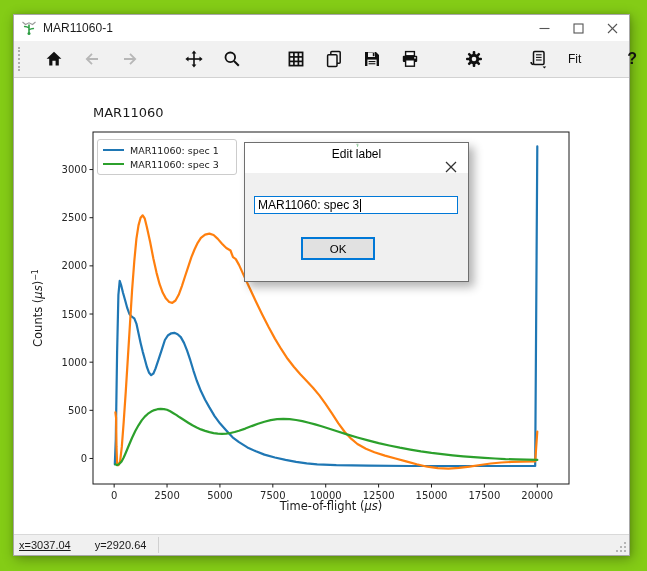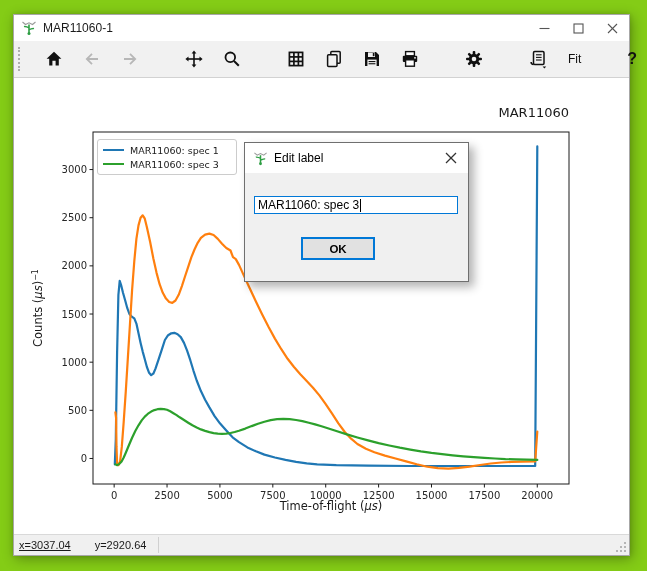--- a/index.html
+++ b/index.html
@@ -24,52 +24,52 @@
             display:flex; align-items:center; flex:0 0 auto;gap:20px; }
   .tb-handle{ width:5px; height:24px; margin:0 5px 0 4px; border-left:2px dotted #aeaeae; }
   .tb-btn{ width:30px; height:30px; border:none; background:transparent; display:flex;
            align-items:center; justify-content:center; padding:0; }
   .tb-sep{ width:1px; height:24px; background:#c9c9c9; margin:0 3px; }
   .tb-text{ font-size:12px; color:#111; width:32px; }
   .tb-help{ font-size:16px; font-weight:bold; color:#111; width:28px; }
 
   
   .canvas{ position:relative; flex:1 1 auto; background:#fff; overflow:hidden; }
-  .plot-title{ position:absolute; left:79px; width:476px; top:27px; text-align:right;
+  .plot-title{ position:absolute; left:79px; width:476px; top:27px; text-align:left;
                font-family:"DejaVu Sans",sans-serif; font-size:13px; color:#1a1a1a; }
   .xlabel{ position:absolute; left:317px; top:421px; transform:translateX(-50%);
            font-family:"DejaVu Sans",sans-serif; font-size:11.5px; color:#1a1a1a; white-space:nowrap; }
   .ylabel{ position:absolute; left:24px; top:230px; transform:translate(-50%,-50%) rotate(-90deg);
            font-family:"DejaVu Sans",sans-serif; font-size:11.5px; color:#1a1a1a; white-space:nowrap; }
   .ylabel sup{ font-size:8px; }
   #plot-svg{ position:absolute; left:0; top:0; }
 
   
   .legend{ position:absolute; left:83px; top:61px; width:140px;
            background:rgba(255,255,255,.92); border:1px solid #cccccc; border-radius:3px;
            padding:3px 6px 3px 5px; }
   .legend-entry{ display:flex; align-items:center; height:14px; }
   .legend-swatch{ width:21px; height:2.6px; margin-right:6px; flex:0 0 auto; }
   .legend-label{ font-family:"DejaVu Sans",sans-serif; font-size:9.5px; color:#1a1a1a; white-space:nowrap; }
 
   
   .dialog{ position:absolute; left:230px; top:64px; width:225px; height:140px;
            background:#f0f0f0; border:1px solid #6f6f6f;
            box-shadow:5px 5px 9px rgba(0,0,0,.30); }
-  .dlg-titlebar{ height:30px; background:#fff; display:flex; align-items:center; }
+  .dlg-titlebar{ height:30px; background:#fff; display:flex; align-items:center;flex-direction:column; }
   .dlg-titlebar .app-icon{ width:15px; height:15px; margin:0 6px 0 8px; }
   .dlg-title{ font-size:12px; color:#000; }
   .dlg-close{ margin-left:auto; width:34px; height:100%; border:none; background:transparent;
               display:flex; align-items:center; justify-content:center; }
   .textbox{ position:absolute; left:9px; top:53px; width:204px; height:18px; background:#fff;
             border:1px solid var(--accent); font-size:12px; color:#000;
             display:flex; align-items:center; padding-left:3px; }
   .caret{ display:inline-block; width:1px; height:13px; background:#000; margin-left:1px; }
   .dlg-btn{ position:absolute; font-size:11.5px; color:#000; background:#e1e1e1; }
-  .dlg-ok{ left:56px; top:94px; width:74px; height:23px; border:2px solid var(--accent);font-weight:bold; }
+  .dlg-ok{ left:56px; top:94px; width:74px; height:23px; border:2px solid var(--accent); }
   .dlg-cancel{ left:148px; top:95px; width:73px; height:22px; border:1px solid #adadad; }
 
   
   .statusbar{ height:21px; background:#f0f0f0; border-top:1px solid #d9d9d9;
               display:flex; align-items:center; font-size:11px; color:#1a1a1a; flex:0 0 auto;
               position:relative; }
   .statusbar .sb-x{ margin-left:5px;text-decoration:underline; }
   .statusbar .sb-y{ margin-left:24px; }
   .sb-sep{ position:absolute; left:144px; top:2px; bottom:2px; width:1px; background:#d0d0d0; }
   .grip{ position:absolute; right:2px; bottom:2px; }

